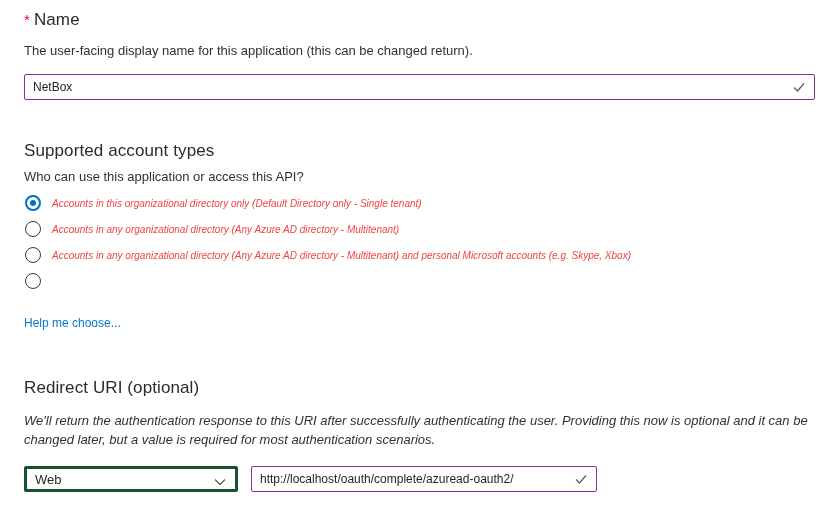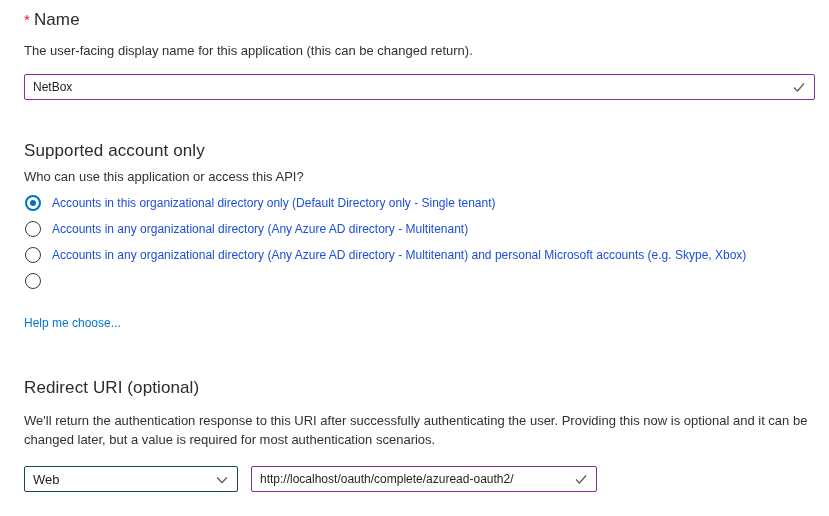--- a/index.html
+++ b/index.html
@@ -76,54 +76,56 @@
   }
   .radio-row.checked .radio-circle::after {
     content: "";
     position: absolute;
     left: 3px; top: 3px;
     width: 6px; height: 6px;
     border-radius: 50%;
     background: #0072c6;
   }
   .radio-label {
-    font-size: 12px;
-    color: #1d4ed8;
+    font-size: 10px;
+    color: #ef4444;
     margin-left: 11px;
     white-space: nowrap;
+    font-style: italic;
   }
 
   .help-link {
     display: inline-block;
     margin-top: 17px;
     font-size: 12px;
     color: #0078d4;
     text-decoration: none;
     cursor: pointer;
   }
 
   .section3 { margin-top: 47px; }
   .redirect-desc {
     margin-top: 13px;
     font-size: 13px;
     line-height: 19px;
     color: #323130;
     max-width: 801px;
+    font-style: italic;
   }
 
   .uri-row {
     margin-top: 17px;
     display: flex;
     align-items: center;
   }
   .platform-select {
     position: relative;
     width: 214px;
     height: 26px;
-    border: 1px solid #14532d;
+    border: 3px solid #14532d;
     border-radius: 2px;
     background: #fff;
     display: flex;
     align-items: center;
     padding: 0 30px 0 8px;
     font-size: 13px;
     color: #201f1e;
     cursor: pointer;
   }
   .select-chevron {
@@ -151,21 +153,21 @@
     <div class="field-desc">The user-facing display name for this application (this can be changed return).</div>
     <div class="input-wrap">
       <input class="text-input" type="text" value="NetBox" style="">
       <svg class="input-check" viewBox="0 0 16 16">
         <polyline points="3,8.5 6.5,12 13,4.5" fill="none" stroke="#605e5c" stroke-width="1.3"></polyline>
       </svg>
     </div>
   </div>
 
   <div class="section2">
-    <div class="section-heading">Supported account only</div>
+    <div class="section-heading">Supported account types</div>
     <div class="question">Who can use this application or access this API?</div>
 
     <div class="radio-group">
       <div class="radio-row checked">
         <span class="radio-circle"></span>
         <span class="radio-label">Accounts in this organizational directory only (Default Directory only - Single tenant)</span>
       </div>
       <div class="radio-row">
         <span class="radio-circle"></span>
         <span class="radio-label">Accounts in any organizational directory (Any Azure AD directory - Multitenant)</span>

